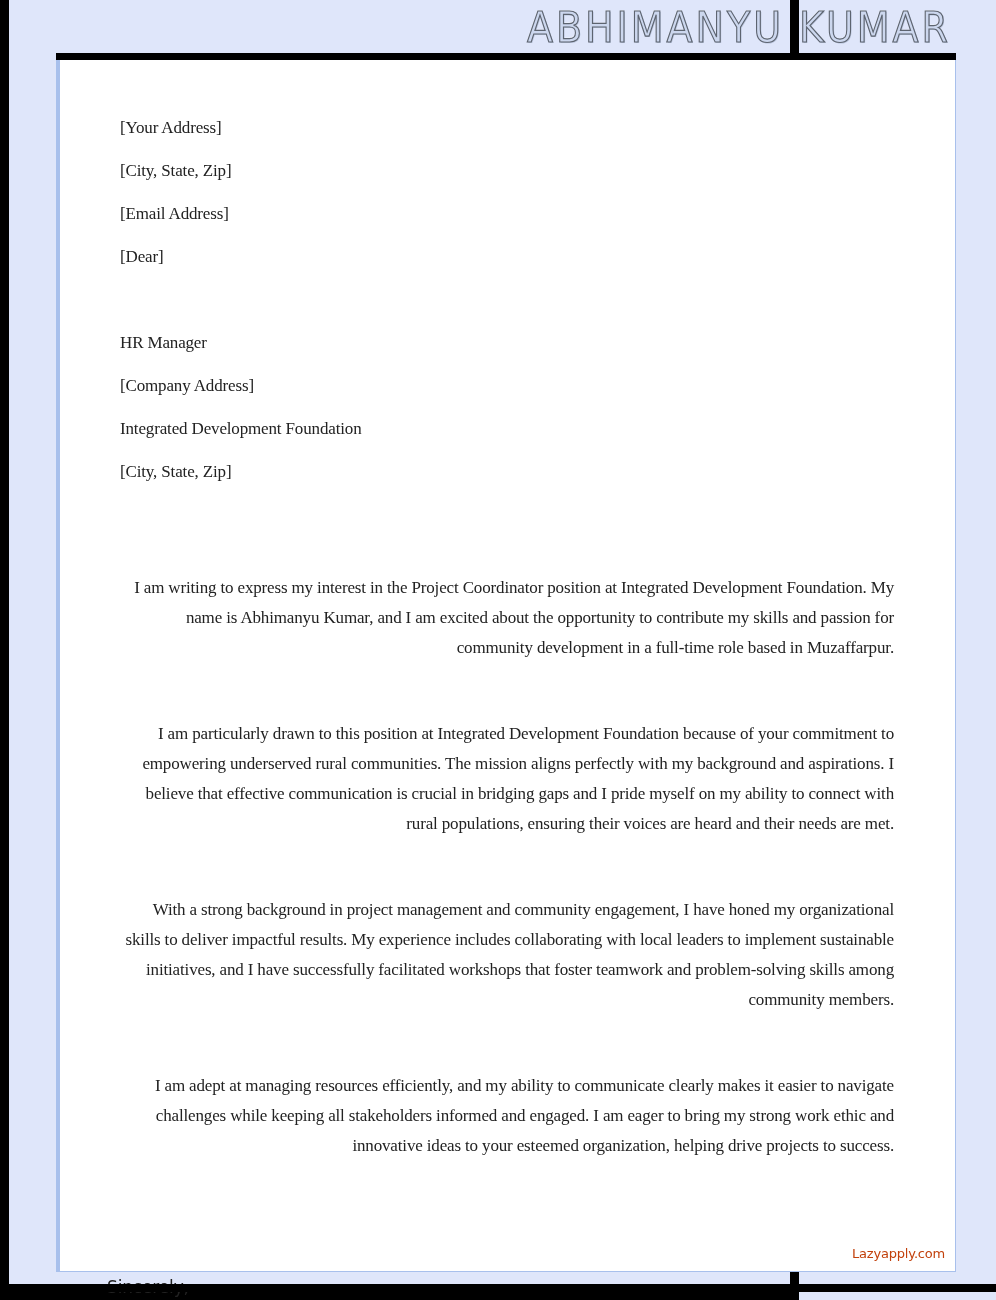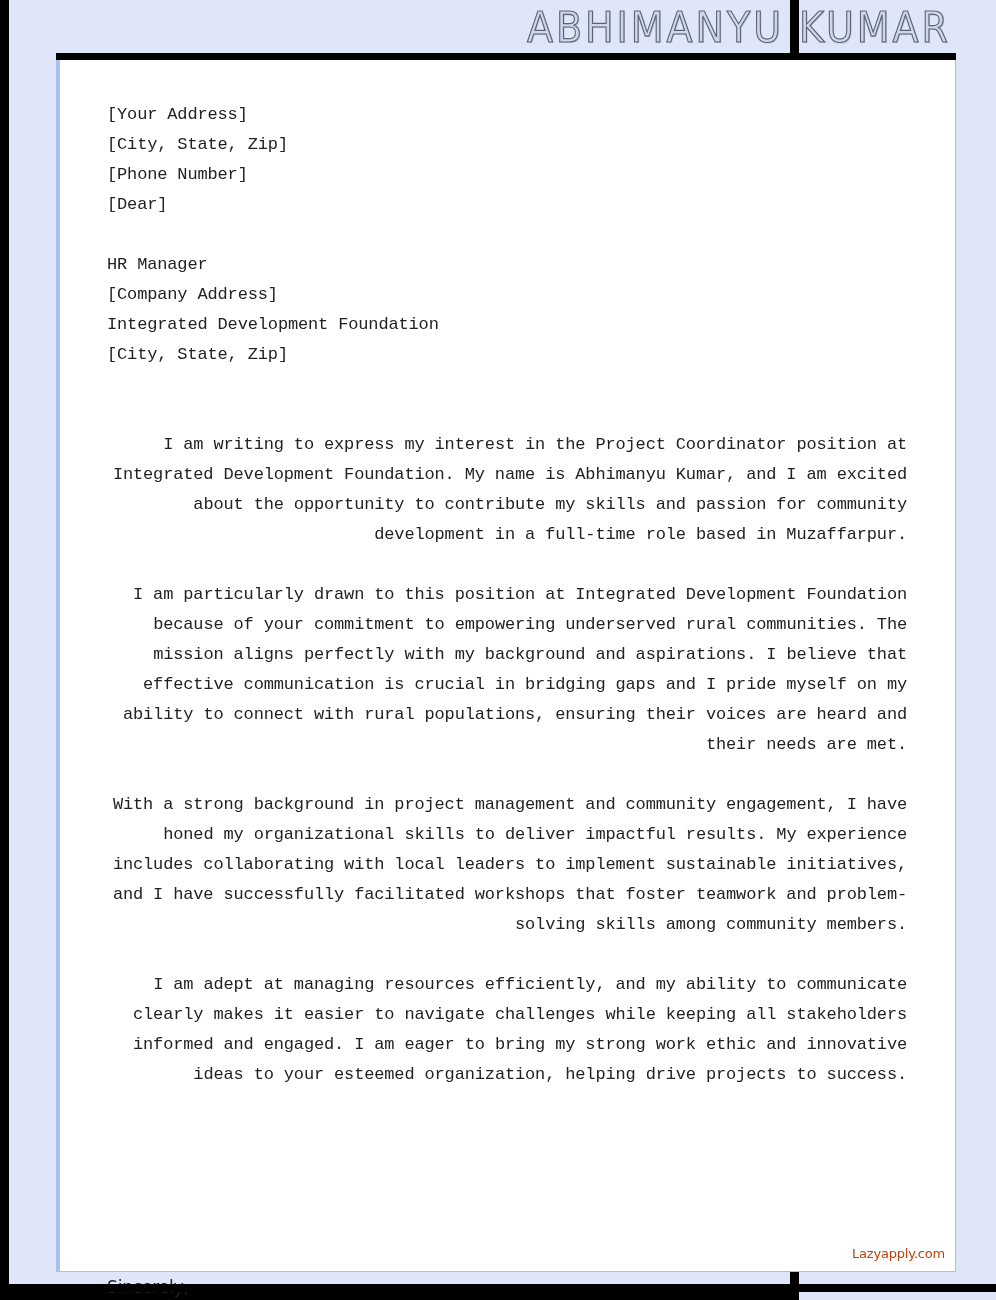--- a/index.html
+++ b/index.html
@@ -90,25 +90,25 @@
   #letter-body {
     position: absolute;
     left: 47px;
     top: 40px;
     width: 800px;
   }
 
   .addr-line,
   .para,
   .salutation {
-    font-family: Liberation Mono, monospace;
+    font-family: Liberation Serif, serif;
     font-size: 17px;
     line-height: 30px;
     color: #222222;
-    margin: 0;
+    margin: 13px;
     letter-spacing: -0.15px;
   }
 
   .para {
     text-align: right;
   }
 
   .block-gap {
     height: 30px;
   }
@@ -166,21 +166,21 @@
   </div>
 
   <div id="top-black-bar"></div>
 
   <div id="letter-sheet">
     <div id="letter-body">
 
       <div>
         <p class="addr-line">[Your Address]</p>
         <p class="addr-line">[City, State, Zip]</p>
-        <p class="addr-line">[Phone Number]</p>
+        <p class="addr-line">[Email Address]</p>
         <p class="addr-line">[Dear]</p>
       </div>
 
       <div class="block-gap"></div>
 
       <div>
         <p class="addr-line">HR Manager</p>
         <p class="addr-line">[Company Address]</p>
         <p class="addr-line">Integrated Development Foundation</p>
         <p class="addr-line">[City, State, Zip]</p>

